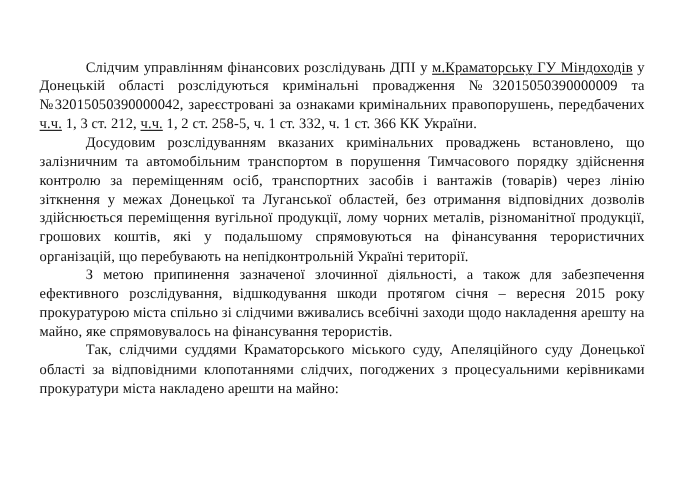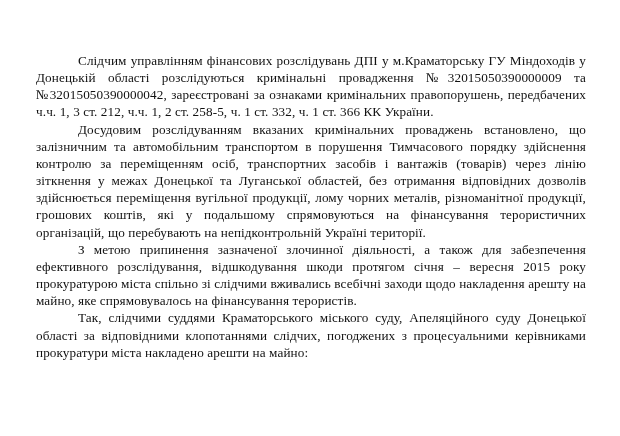--- a/index.html
+++ b/index.html
@@ -31,20 +31,21 @@
   }
   p.para {
     margin: 0 0 0 0;
     text-indent: 42px;
     text-align: justify;
   }
   p.para:last-child {
     margin-bottom: 12px;
   }
   .u {
+    text-decoration: underline;
     text-underline-offset: 1.5px;
   }
   .clip-bottom {
     position: absolute;
     left: 0;
     right: 0;
     bottom: 0;
     height: 0;
   }
 </style>

